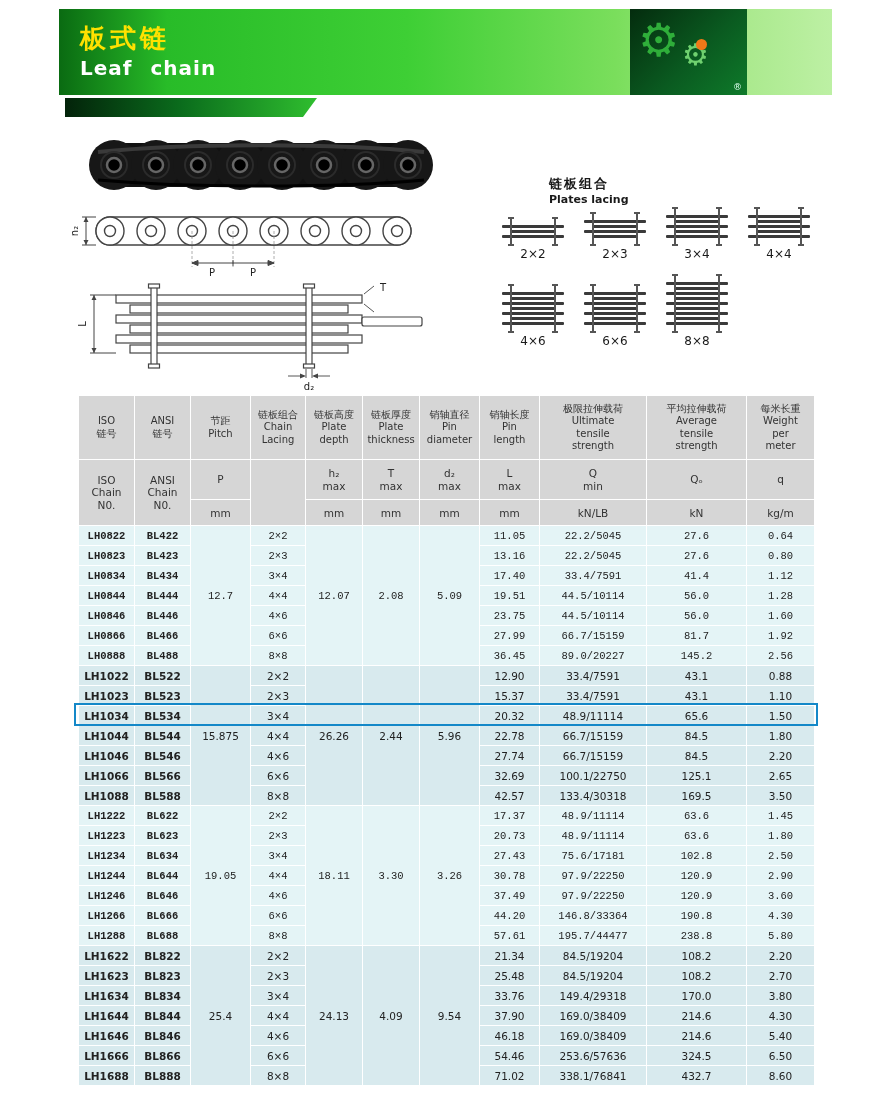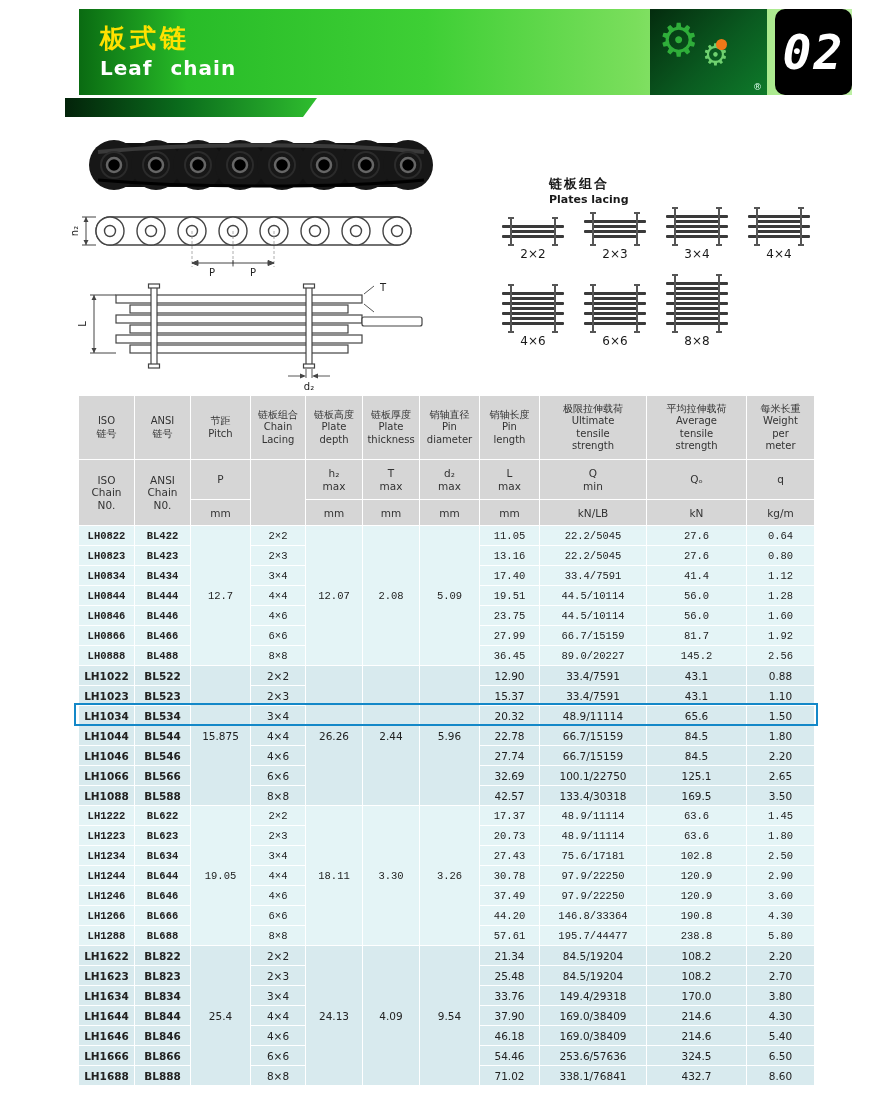--- a/index.html
+++ b/index.html
@@ -2,21 +2,21 @@
 <html><head>
 <meta charset="utf-8">
 <style>
   * { box-sizing: border-box; margin: 0; padding: 0; }
   html,body { background:#fff; }
   body { font-family: "DejaVu Sans", "Liberation Sans", sans-serif; }
   .page { position:relative; width:869px; height:1096px; background:#fff; overflow:hidden; }
 
   
   .header-bar { position:absolute; left:59px; top:9px; width:773px; height:86px;
-    background:linear-gradient(90deg,#0a6b12 0%,#28bc28 14%,#3ecf35 45%,#7ade5c 72%,#a9e98c 88%,#bdf0a4 100%);margin-left:20px; }
+    background:linear-gradient(90deg,#0a6b12 0%,#28bc28 14%,#3ecf35 45%,#7ade5c 72%,#a9e98c 88%,#bdf0a4 100%); }
   .title-cn { position:absolute; left:21px; top:12px; color:#ffe100; font-size:26px; font-weight:bold; letter-spacing:4px; }
   .title-en { position:absolute; left:21px; top:47px; color:#ffffff; font-size:20px; font-weight:bold; letter-spacing:1px; word-spacing:10px; }
   .logo-box { position:absolute; left:571px; top:0; width:117px; height:86px;
     background:linear-gradient(135deg,#042c0e 0%,#0a5a20 55%,#0e7a2a 100%); overflow:hidden; }
   .gear-big { position:absolute; left:8px; top:4px; font-size:46px; color:#2fae3a; }
   .gear-small { position:absolute; left:52px; top:28px; font-size:30px; color:#6fd06f; }
   .logo-dot { position:absolute; left:66px; top:30px; width:11px; height:11px; border-radius:50%; background:#f07818; }
   .logo-reg { position:absolute; right:5px; bottom:3px; color:#dfe; font-size:9px; }
   .page-num-box { position:absolute; left:696px; top:0; width:77px; height:86px; background:#000; border-radius:10px;
     display:flex; align-items:center; justify-content:center; }
@@ -66,23 +66,20 @@
 <div class="page">
 
   <div class="header-bar">
     <div class="title-cn">板式链</div>
     <div class="title-en">Leaf  chain</div>
     <div class="logo-box">
       <span class="gear-big">⚙</span>
       <span class="gear-small">⚙</span>
       <span class="logo-dot"></span>
       <span class="logo-reg">®</span>
-    </div>
-    <div class="page-num-box">
-      <span class="page-num">02</span>
     </div>
   </div>
   <div class="sub-strip"></div>
 
   <svg class="chain-photo" width="345" height="58" viewBox="0 0 345 58">
     <rect x="2" y="7" width="341" height="44" rx="22" fill="#111"></rect>
     <g fill="#171717">
       <circle cx="26" cy="29" r="25"></circle>
         <circle cx="68" cy="29" r="25"></circle>
         <circle cx="110" cy="29" r="25"></circle>

